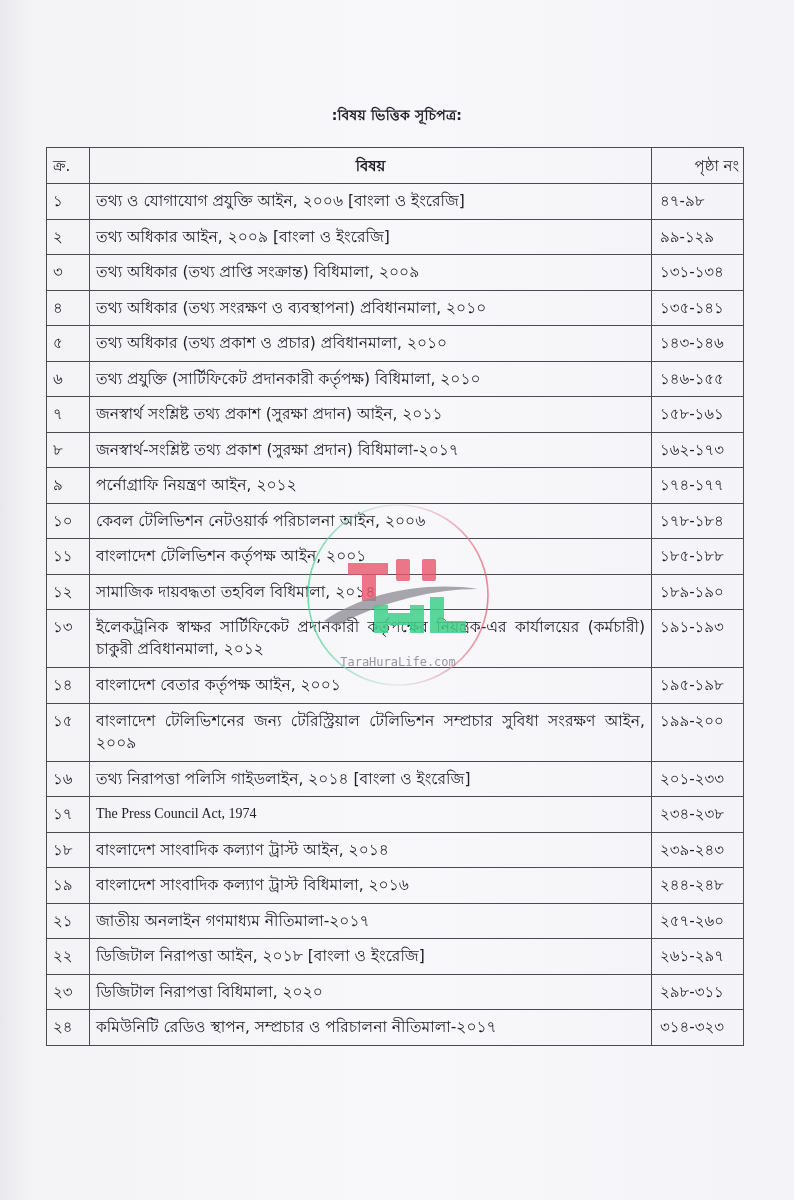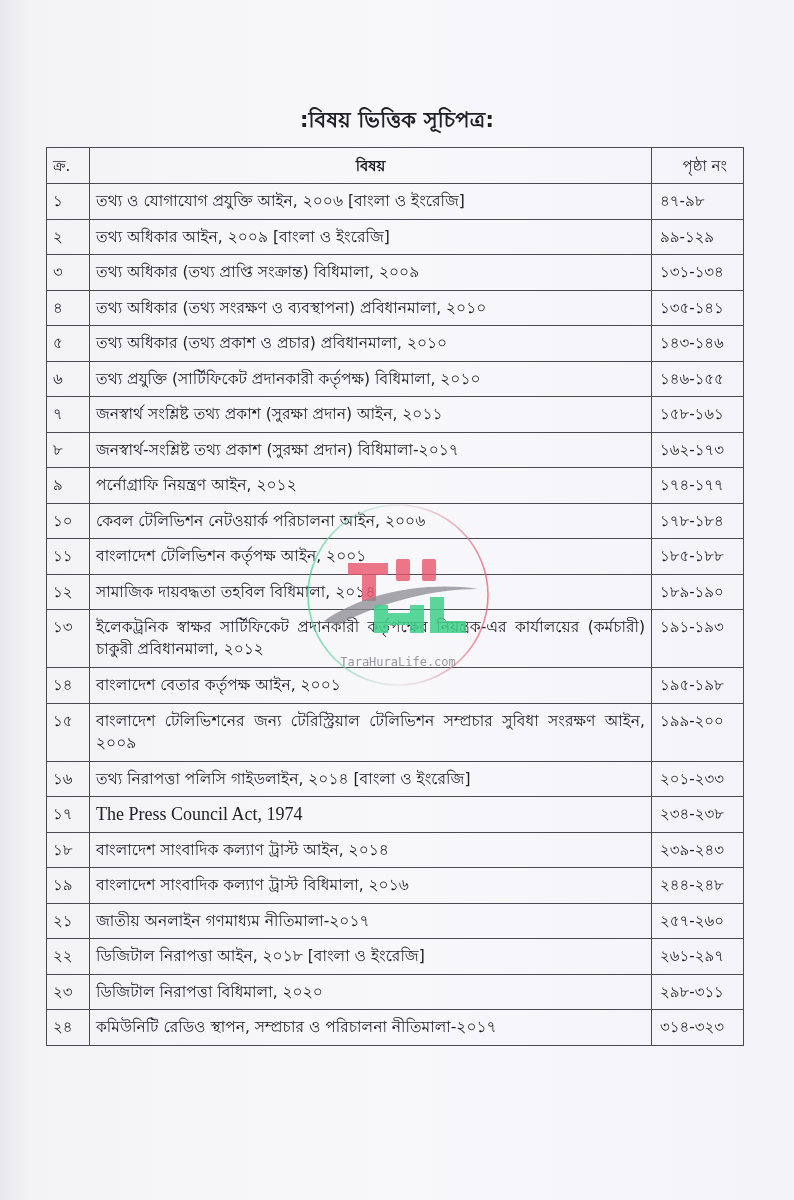--- a/index.html
+++ b/index.html
@@ -19,21 +19,21 @@
       position: absolute;
       left: 0; top: 0;
       width: 794px; height: 1200px;
     }
     .page-title {
       position: absolute;
       left: 0;
       width: 794px;
       top: 104px;
       text-align: center;
-      font-size: 21px;
+      font-size: 14px;
       font-weight: bold;
       color: #202028;
       letter-spacing: 0.2px;
     }
     table.toc {
       position: absolute;
       left: 46px;
       top: 147px;
       width: 697px;
       border-collapse: collapse;
@@ -51,27 +51,27 @@
       vertical-align: top;
       line-height: 22px;
     }
     table.toc th {
       height: 35px;
       font-weight: normal;
       vertical-align: middle;
       font-size: 15px;
     }
     table.toc th.h-subject { text-align: center; font-weight: bold; }
-    table.toc th.h-page { text-align: right; padding-right: 16px; }
+    table.toc th.h-page { text-align: right; padding-right: 4px; }
     table.toc th.h-no { text-align: left; }
     table.toc tr.row-single td { height: 35.5px; padding-top: 6px; padding-bottom: 0; box-sizing: border-box; }
     table.toc tr.row-double td { height: 58px; padding-top: 6px; padding-bottom: 3px; box-sizing: border-box; }
     table.toc td.no { text-align: left; font-size: 15px; }
     table.toc td.subject { text-align: justify; text-align-last: left; }
-    table.toc td.subject.latin { font-family: "Liberation Serif", serif; font-size: 18px; }
+    table.toc td.subject.latin { font-family: "Liberation Serif", serif; font-size: 14px; }
     table.toc td.pages { text-align: left; padding-left: 8px; font-size: 15px; white-space: nowrap; }
 
     
     .watermark {
       position: absolute;
       left: 304px;
       top: 501px;
       width: 188px;
       height: 188px;
       pointer-events: none;

